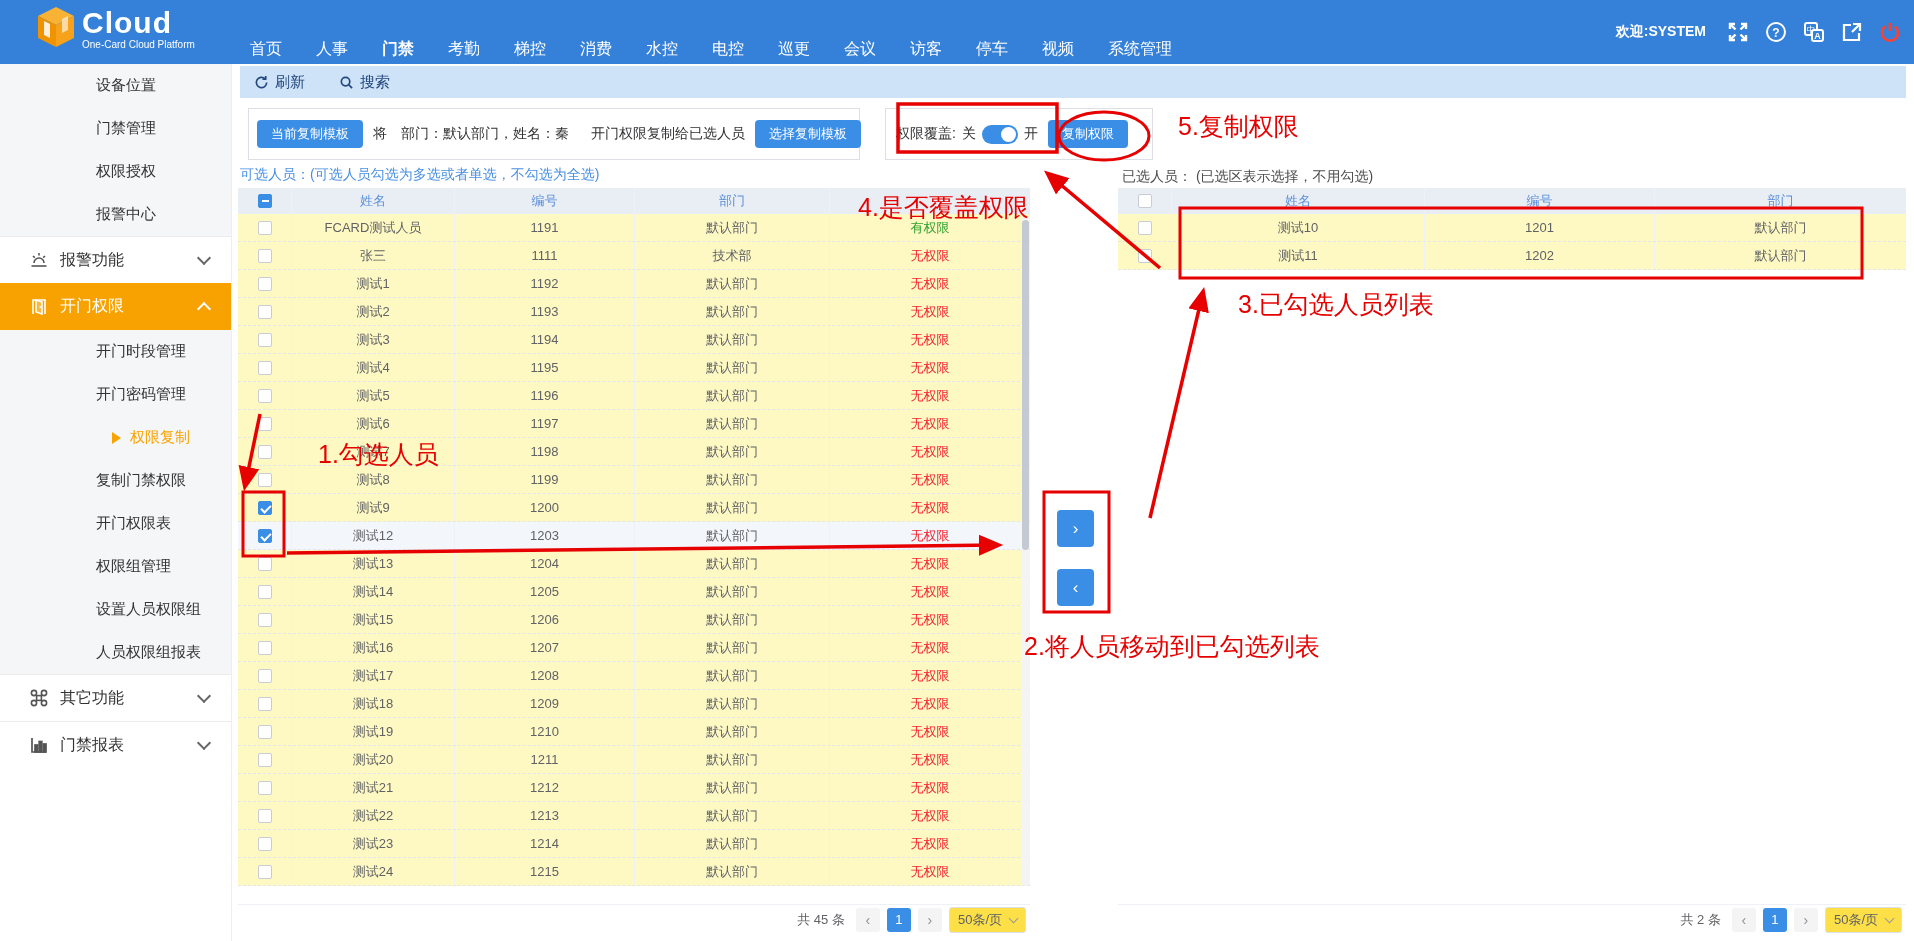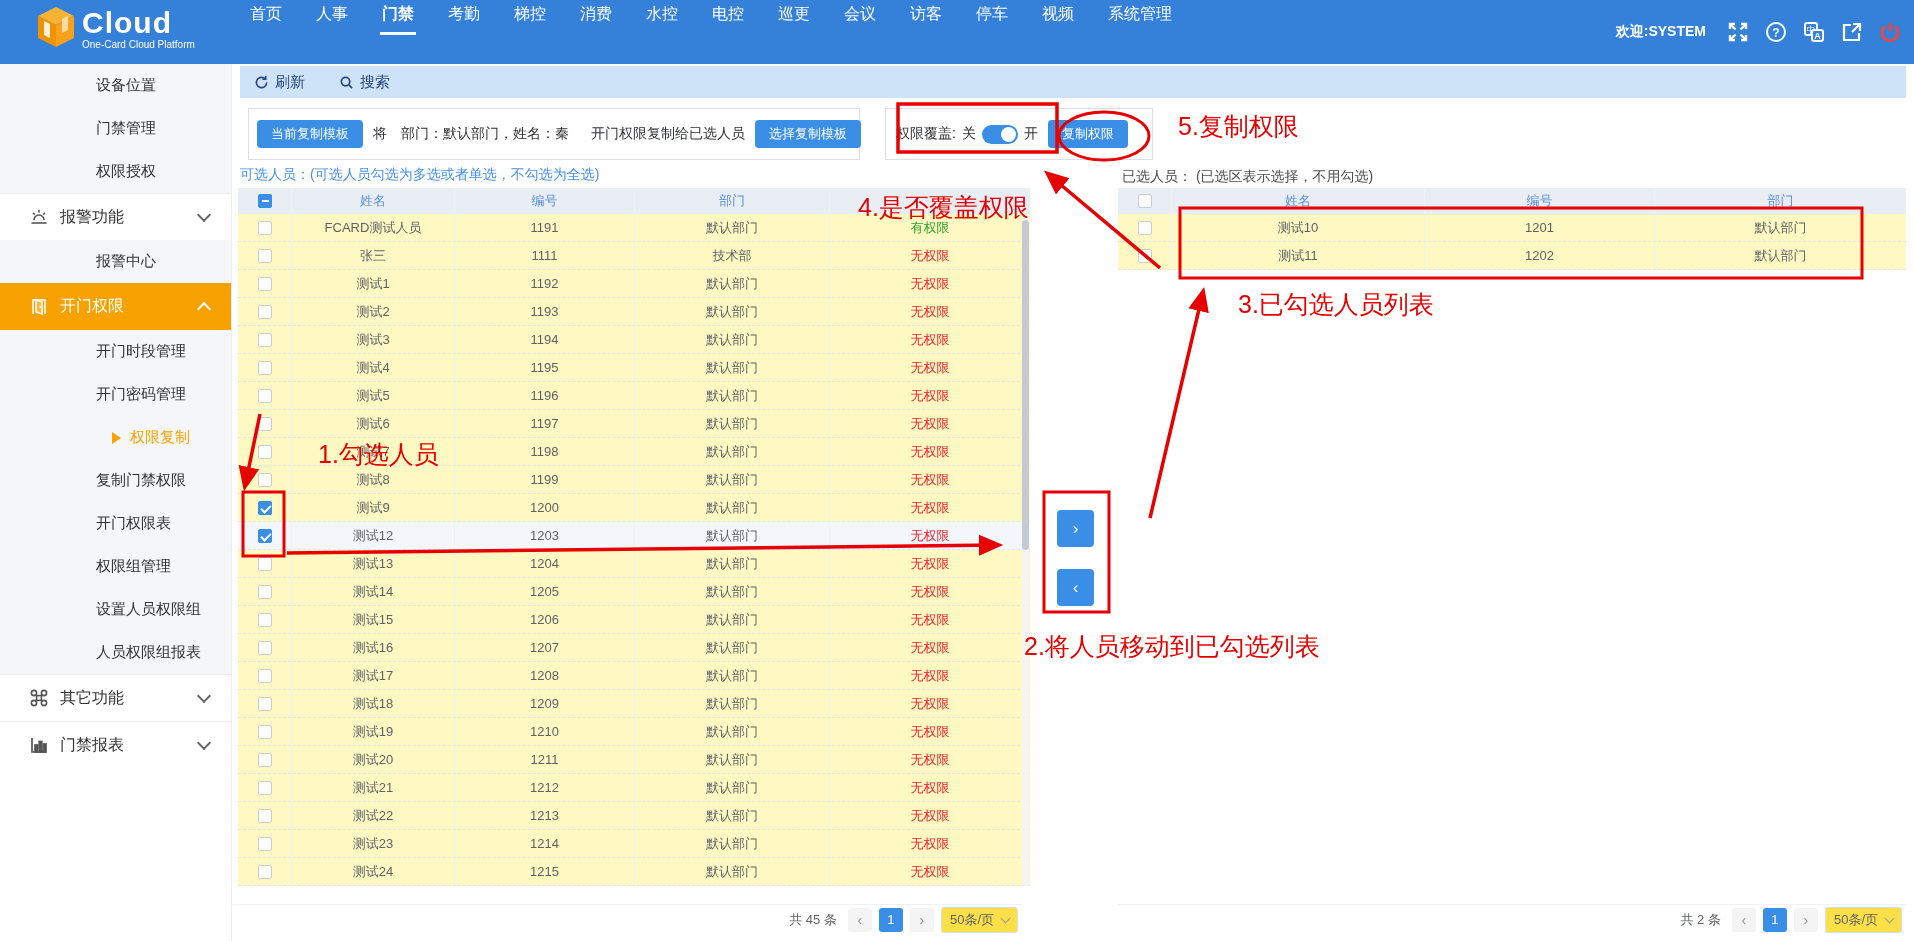--- a/index.html
+++ b/index.html
@@ -6,21 +6,21 @@
   html,body { width:1914px; height:941px; overflow:hidden; }
   body { font-family:"Liberation Sans","DejaVu Sans",sans-serif; background:#fff; position:relative; }
 
   
   .navbar { position:absolute; left:0; top:0; width:1914px; height:64px; background:#3580d8; display:flex; align-items:center; }
   .logo-wrap { position:absolute; left:36px; top:5px; display:flex; align-items:flex-start; }
   .logo-cube { width:40px; height:44px; }
   .logo-texts { margin-left:6px; }
   .logo-title { color:#fff; font-size:30px; font-weight:bold; line-height:36px; letter-spacing:1px; }
   .logo-sub { color:#fff; font-size:10px; margin-top:-2px; white-space:nowrap; }
-  .nav-menu { position:absolute; left:248px; top:0; height:64px; display:flex; align-items:flex-start; gap:30px; }
+  .nav-menu { position:absolute; left:248px; top:0; height:64px; display:flex; align-items:flex-end; gap:30px; }
   .nav-item { color:#fff; font-size:16px; cursor:pointer; position:relative; padding:4px 2px; white-space:nowrap; }
   .nav-item.active { font-weight:bold; }
   .nav-item.active::after { content:""; position:absolute; left:0; right:0; bottom:-6px; height:3px; background:#fff; }
   .nav-right { position:absolute; right:12px; top:0; height:64px; display:flex; align-items:center; gap:14px; }
   .welcome { color:#fff; font-size:14px; font-weight:bold; margin-right:6px; }
   .nav-ico { width:24px; height:24px; display:flex; align-items:center; justify-content:center; cursor:pointer; }
   .nav-ico svg { display:block; }
 
   
   .sidebar { position:absolute; left:0; top:64px; width:232px; height:877px; background:#fff; border-right:1px solid #eceef1; }
@@ -83,21 +83,21 @@
   .vscroll { position:absolute; left:1022px; top:216px; width:7px; height:670px; background:#f4f4f4; border-radius:4px; }
   .vscroll .thumb { position:absolute; left:0; top:4px; width:7px; height:330px; background:#c4c9d2; border-radius:4px; }
 
   
   .transfer-btn { position:absolute; left:1057px; width:37px; height:37px; background:#3a8ee6; border:none; border-radius:4px; color:#fff; font-size:17px; cursor:pointer; display:flex; align-items:center; justify-content:center; font-family:inherit; }
   .transfer-btn.tr-right { top:510px; }
   .transfer-btn.tr-left { top:569px; }
 
   
   .pagbar { position:absolute; top:904px; height:30px; display:flex; align-items:center; justify-content:flex-end; gap:7px; border-top:1px solid #eef1f5; padding-right:4px; }
-  .pag-left { left:230px; width:792px; }
+  .pag-left { left:238px; width:792px; }
   .pag-right { left:1118px; width:788px; }
   .pag-total { color:#606266; font-size:13px; margin-right:4px; }
   .pag-arrow { width:24px; height:24px; background:#f4f4f5; border-radius:3px; color:#8a8f99; font-size:14px; display:flex; align-items:center; justify-content:center; cursor:pointer; }
   .pag-page { width:24px; height:24px; background:#3a8ee6; border-radius:3px; color:#fff; font-size:13px; display:flex; align-items:center; justify-content:center; cursor:pointer; }
   .pag-size { height:26px; border:1px solid #dcdfe6; border-radius:3px; background:#fde047; color:#606266; font-size:13px; display:flex; align-items:center; padding:0 8px; gap:8px; cursor:pointer; }
   .pag-size .caret { width:7px; height:7px; border-right:1.5px solid #999; border-bottom:1.5px solid #999; transform:rotate(45deg); margin-top:-3px; }
 
   
   .overlay { position:absolute; left:0; top:0; width:1914px; height:941px; pointer-events:none; }
   .ann { position:absolute; color:#e60000; font-size:25px; white-space:nowrap; pointer-events:none; }
@@ -177,35 +177,35 @@
   <div>
       <div class="s-item child">
         <span class="s-label">设备位置</span>
       </div>
       <div class="s-item child">
         <span class="s-label">门禁管理</span>
       </div>
       <div class="s-item child">
         <span class="s-label">权限授权</span>
       </div>
+      <div class="s-item child">
+        <span class="s-label">报警中心</span>
+      </div>
       <div class="s-item group">
         <span class="s-icon">
           <svg width="20" height="20" viewBox="0 0 20 20" fill="none" stroke="#555" stroke-width="1.6">
             <path d="M5 13a5 5 0 0 1 10 0"></path>
             <line x1="2.5" y1="16" x2="17.5" y2="16"></line>
             <line x1="10" y1="3" x2="10" y2="5.5"></line>
             <line x1="4" y1="6" x2="5.8" y2="7.6"></line>
             <line x1="16" y1="6" x2="14.2" y2="7.6"></line>
           </svg>
         </span>
         <span class="s-label">报警功能</span>
         <span class="chev down"></span>
-      </div>
-      <div class="s-item child">
-        <span class="s-label">报警中心</span>
       </div>
       <div class="s-item group-active">
         <span class="s-icon">
           <svg width="20" height="20" viewBox="0 0 20 20" fill="none" stroke="#fff" stroke-width="1.6">
             <path d="M4 17V3h12v14"></path>
             <path d="M7 3v12l6 2V5z" fill="#fff" fill-opacity="0.25"></path>
             <circle cx="11.3" cy="10" r="0.9" fill="#fff" stroke="none"></circle>
           </svg>
         </span>
         <span class="s-label">开门权限</span>

